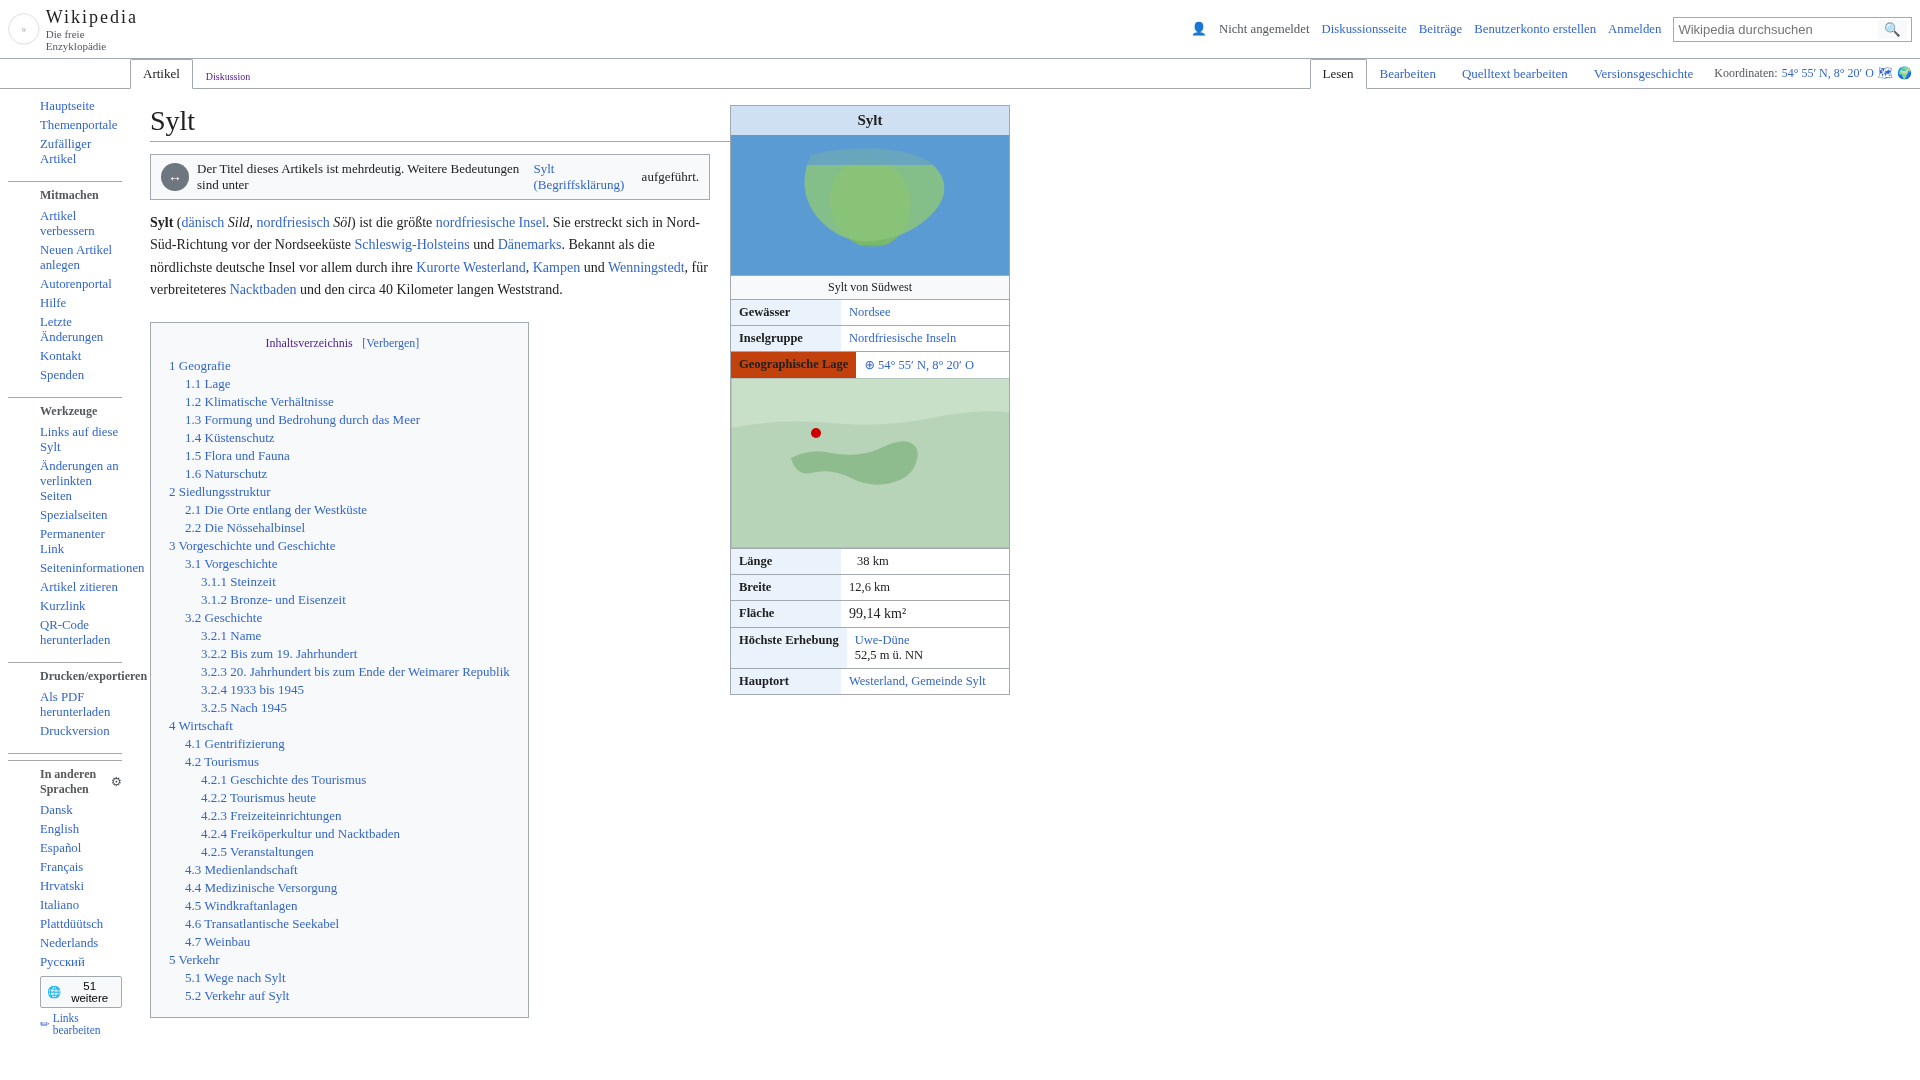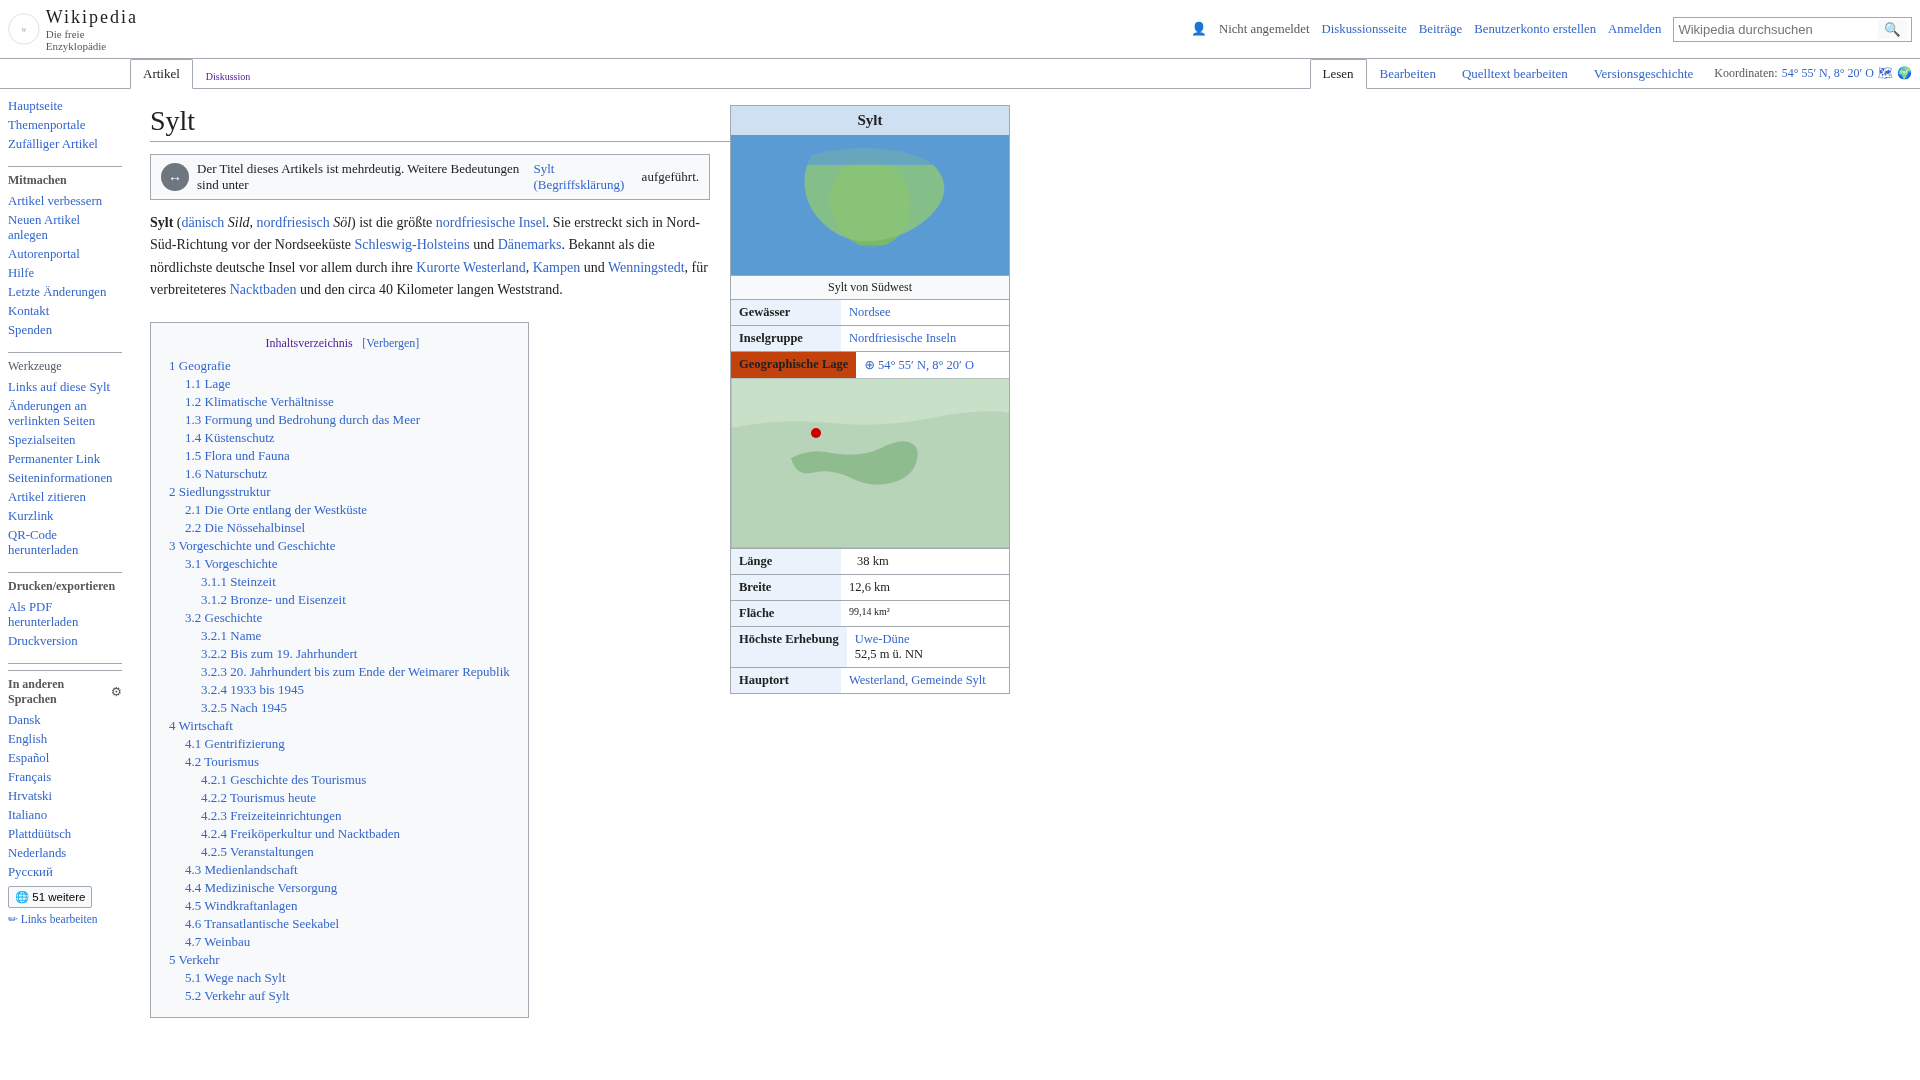--- a/index.html
+++ b/index.html
@@ -22,21 +22,21 @@
     .tab { padding: 6px 12px; font-size: 13px; cursor: pointer; border: 1px solid transparent; margin-bottom: -1px; }
     .tab.active { background: #fff; border-color: #a2a9b1 #a2a9b1 #fff; border-radius: 2px 2px 0 0; }
     .tab.inactive { color: #3366cc; }
     #coords-bar { margin-left: auto; font-size: 12px; color: #54595d; padding: 4px 8px; display: flex; align-items: center; gap: 4px; }
 
     
     #main { display: flex; }
 
     
     #sidebar { width: 130px; min-width: 130px; padding: 8px; font-size: 12.8px; border-right: none; }
-    .sidebar-section { margin-bottom: 12px; }
+    .sidebar-section { margin-bottom: 12px; margin-left: 32px; }
     .sidebar-title { font-weight: bold; font-size: 12px; margin-bottom: 4px; color: #54595d; }
     .sidebar-item { padding: 2px 0; }
     .sidebar-item a { font-size: 12.8px; color: #3366cc; }
     .sidebar-divider { border-top: 1px solid #a2a9b1; margin: 8px 0; }
     .sidebar-btn { border: 1px solid #a2a9b1; border-radius: 2px; padding: 3px 6px; font-size: 11.5px; background: #f8f9fa; cursor: pointer; display: flex; align-items: center; gap: 3px; margin-top: 4px; }
 
     
     #content { flex: 1; padding: 16px 20px; max-width: 900px; }
     #page-title { font-family: 'Linux Libertine', Georgia, serif; font-size: 28px; font-weight: normal; border-bottom: 1px solid #a2a9b1; padding-bottom: 4px; margin-bottom: 12px; }
 
@@ -122,21 +122,21 @@
       <div class="sidebar-item"><a href="#">Artikel verbessern</a></div>
       <div class="sidebar-item"><a href="#">Neuen Artikel anlegen</a></div>
       <div class="sidebar-item"><a href="#">Autorenportal</a></div>
       <div class="sidebar-item"><a href="#">Hilfe</a></div>
       <div class="sidebar-item"><a href="#">Letzte Änderungen</a></div>
       <div class="sidebar-item"><a href="#">Kontakt</a></div>
       <div class="sidebar-item"><a href="#">Spenden</a></div>
     </div>
     <div class="sidebar-divider" style="border-top:1px solid #a2a9b1;margin:6px 0;"></div>
     <div class="sidebar-section">
-      <div class="sidebar-title" style="font-weight:normal;font-size:12px;color:#54595d;margin-bottom:4px;">Werkzeuge</div>
+      <div class="sidebar-title" style="font-weight:bold;font-size:12px;color:#54595d;margin-bottom:4px;">Werkzeuge</div>
       <div class="sidebar-item"><a href="#">Links auf diese Sylt</a></div>
       <div class="sidebar-item"><a href="#">Änderungen an verlinkten Seiten</a></div>
       <div class="sidebar-item"><a href="#">Spezialseiten</a></div>
       <div class="sidebar-item"><a href="#">Permanenter Link</a></div>
       <div class="sidebar-item"><a href="#">Seiteninformationen</a></div>
       <div class="sidebar-item"><a href="#">Artikel zitieren</a></div>
       <div class="sidebar-item"><a href="#">Kurzlink</a></div>
       <div class="sidebar-item"><a href="#">QR-Code herunterladen</a></div>
     </div>
     <div class="sidebar-divider" style="border-top:1px solid #a2a9b1;margin:6px 0;"></div>
@@ -219,21 +219,21 @@
       <div class="infobox-row" style="display:flex;border-top:1px solid #a2a9b1;">
         <div class="infobox-label" style="background:#eaf3fb;font-weight:bold;padding:5px 8px;min-width:110px;font-size:12.5px;">Länge</div>
         <div class="infobox-value" style="padding:5px 16px;font-size:12.5px;">38 km</div>
       </div>
       <div class="infobox-row" style="display:flex;border-top:1px solid #a2a9b1;">
         <div class="infobox-label" style="background:#eaf3fb;font-weight:bold;padding:5px 8px;min-width:110px;font-size:12.5px;">Breite</div>
         <div class="infobox-value" style="padding:5px 8px;font-size:12.5px;">12,6 km</div>
       </div>
       <div class="infobox-row" style="display:flex;border-top:1px solid #a2a9b1;">
         <div class="infobox-label" style="background:#eaf3fb;font-weight:bold;padding:5px 8px;min-width:110px;font-size:12.5px;">Fläche</div>
-        <div class="infobox-value" style="padding:5px 8px;font-size:10px;">99,14 km²</div>
+        <div class="infobox-value" style="padding:5px 8px;font-size:14px;">99,14 km²</div>
       </div>
       <div class="infobox-row" style="display:flex;border-top:1px solid #a2a9b1;">
         <div class="infobox-label" style="background:#eaf3fb;font-weight:bold;padding:5px 8px;min-width:110px;font-size:12.5px;">Höchste Erhebung</div>
         <div class="infobox-value" style="padding:5px 8px;font-size:12.5px;"><a href="#">Uwe-Düne</a><br>52,5 m ü. NN</div>
       </div>
       <div class="infobox-row" style="display:flex;border-top:1px solid #a2a9b1;">
         <div class="infobox-label" style="background:#eaf3fb;font-weight:bold;padding:5px 8px;min-width:110px;font-size:12.5px;">Hauptort</div>
         <div class="infobox-value" style="padding:5px 8px;font-size:12.5px;"><a href="#">Westerland, Gemeinde Sylt</a></div>
       </div>
     </div>

